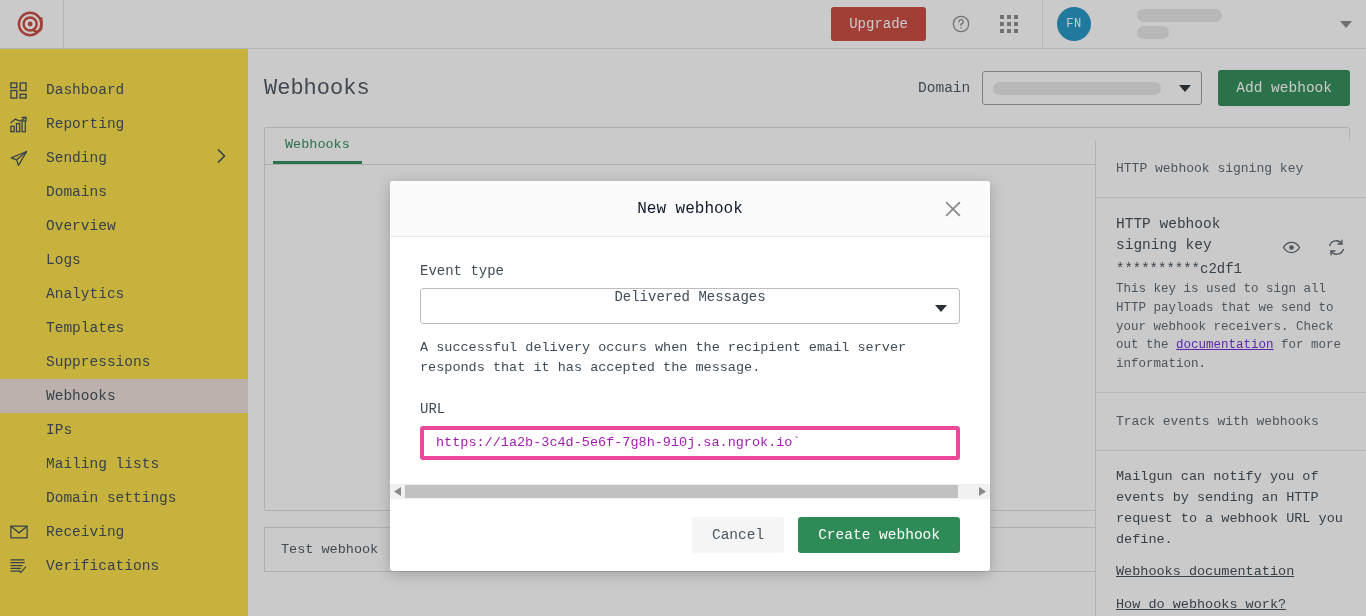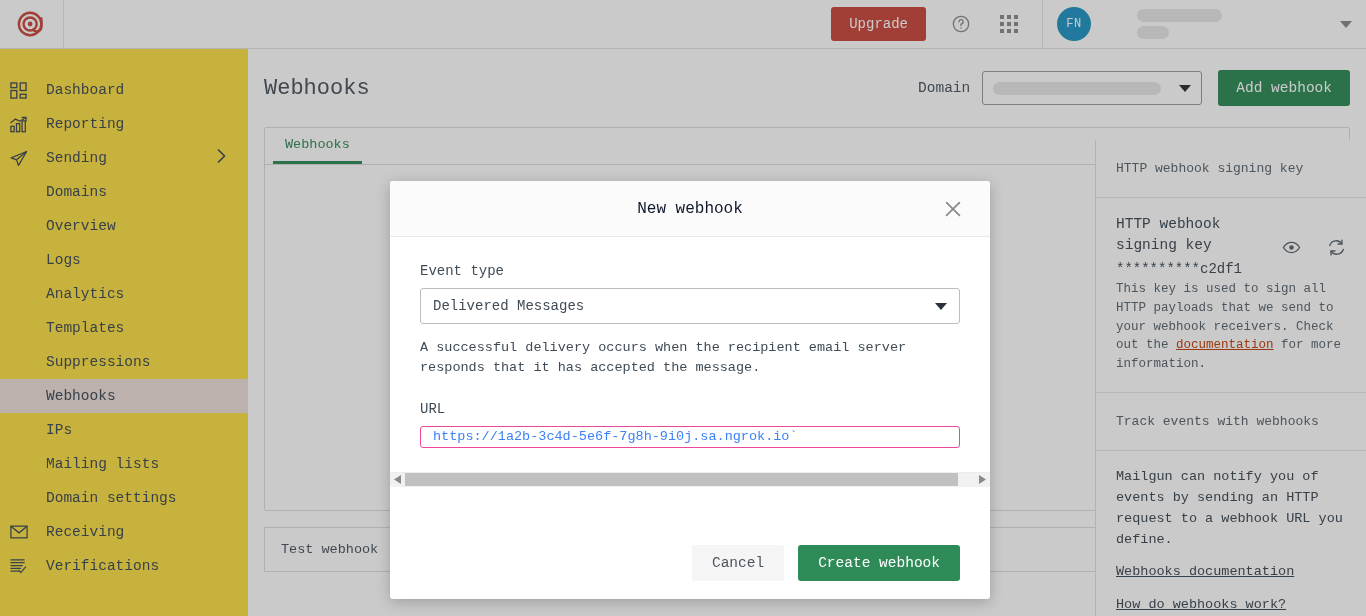--- a/index.html
+++ b/index.html
@@ -140,21 +140,21 @@
     font-size: 13px; color:#5b6670; border-bottom:1px solid #e6e6e6;
   }
   .rail-body { padding: 16px 20px 18px 20px; border-bottom:1px solid #e6e6e6; }
   .rail-title-row { display:flex; align-items:flex-start; }
   .rail-title { font-size: 14.5px; color:#3f4b56; line-height: 1.45; width: 120px; }
   .rail-actions { margin-left:auto; display:flex; align-items:center; gap: 26px; padding-top: 24px; }
   .rail-ico { color:#5b6670; cursor:pointer; display:flex; }
   .key-line { font-size: 14px; color:#3f4b56; margin-top: 4px; }
   .key-line .stars { letter-spacing: 0px; }
   .rail-text { font-size: 12.5px; color:#5b6670; line-height:1.5; margin-top: 3px; }
-  .rail-text a { color:#c2410c; }
+  .rail-text a { color:#6d28d9; }
   .rail-body p { font-size: 13.5px; color:#3f4b56; line-height:1.55; }
   .rail-links { margin-top: 14px; display:flex; flex-direction:column; gap: 18px; }
   .rail-links a { font-size: 13.5px; color:#3f4b56; }
 
   
   .modal {
     position: absolute; left: 390px; top: 181px; width: 600px;
     background:#fff; z-index: 60;
     box-shadow: 0 3px 14px rgba(0,0,0,0.22);
     border-radius: 3px;
@@ -167,39 +167,39 @@
   .modal-title { font-size: 16px; color:#0f172a; }
   .modal-close {
     position:absolute; right: 26px; top: 50%; transform: translateY(-50%);
     cursor:pointer; color:#8a8a8a; display:flex;
   }
   .modal-body { padding: 26px 30px 0 30px; }
   .field-label { font-size: 14px; color:#3f4b56; margin-bottom: 9px; }
   .select-box {
     height: 36px; border:1px solid #bdbdbd; border-radius:3px;
     display:flex; align-items:center; padding: 0 12px; cursor:pointer;
-    font-size: 14px; color:#3f4b56;
+    font-size: 14px; color:#3f4b56;flex-direction:column;
   }
   .select-box .sel-caret { border-top-color:#2b3138; }
   .help-text { font-size: 13.5px; color:#3f4b56; line-height:1.5; margin: 14px 0 0 0; }
   .url-label { font-size: 14px; color:#3f4b56; margin: 22px 0 9px 0; }
   .url-input {
-    width: 100%; height: 22px; border:1px solid #ec4899; border-radius:3px;
-    padding: 0 12px; font-size: 13.5px; color:#3b82f6; font-family:inherit; outline:none;
+    width: 100%; height: 34px; border:4px solid #ec4899; border-radius:3px;
+    padding: 0 12px; font-size: 13.5px; color:#a21caf; font-family:inherit; outline:none;
   }
   .hscroll {
     margin: 24px 0 0 0; height: 15px; background:#f1f1f1;
     display:flex; align-items:center; border-top:1px solid #ededed;
   }
   .hs-arrow { width: 15px; height:15px; display:flex; align-items:center; justify-content:center; cursor:pointer; }
   .hs-track { flex:1; height: 13px; background:#f1f1f1; position:relative; }
   .hs-thumb { position:absolute; left:0; top:0; height:13px; width: 97%; background:#c1c1c1; }
   .modal-foot {
     height: 72px; display:flex; align-items:center; justify-content:flex-end;
-    padding: 0 30px; border-top: 1px solid #fff; margin-top: 40px;
+    padding: 0 30px; border-top: 1px solid #fff;
   }
   .btn-cancel {
     background:#f5f5f5; color:#4a5560; border:none; font-family:inherit;
     font-size:14.5px; padding: 10px 20px; border-radius:3px; cursor:pointer; margin-right: 14px;
   }
   .btn-create {
     background:#2e8b57; color:#fff; border:none; font-family:inherit;
     font-size:14.5px; padding: 10px 20px; border-radius:3px; cursor:pointer;
   }
 </style>

